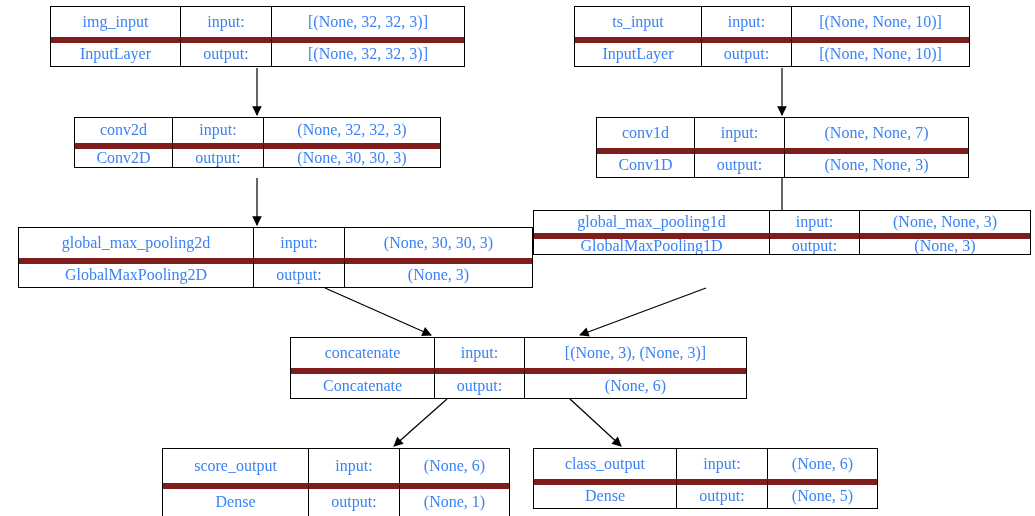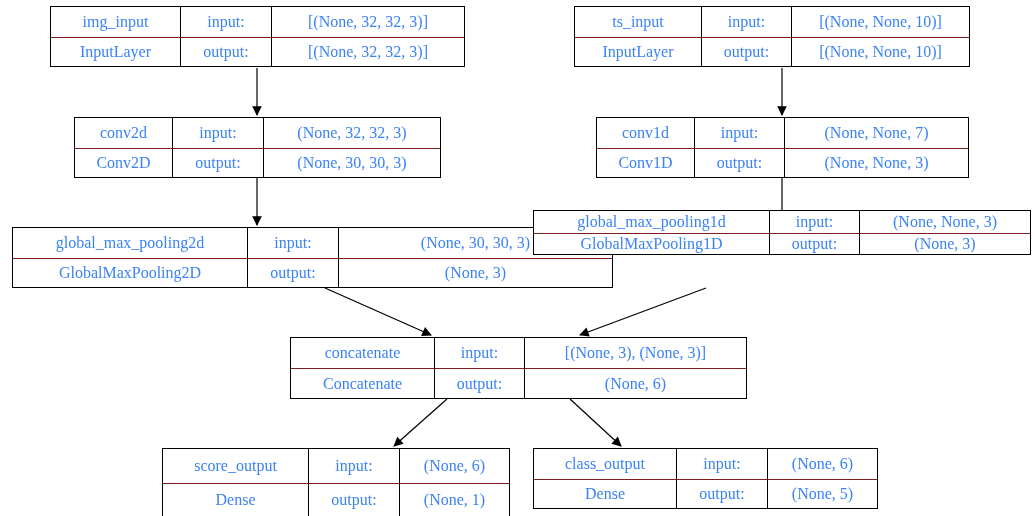--- a/index.html
+++ b/index.html
@@ -27,28 +27,28 @@
     display: flex;
     align-items: center;
     justify-content: center;
     padding: 0 6px;
     white-space: nowrap;
     overflow: hidden;
     border-left: 1px solid #000000;
     box-sizing: border-box;
   }
   .cell.c0 { border-left: none; }
-  .cell.r1 { border-top: 1px solid #7f1d1d; }
+  .cell.r1 { border-top: 6px solid #7f1d1d; }
 
   
   .n0 { left: 50px;  top: 6px;   width: 415px; height: 61px; grid-template-columns: 129px 91px 1fr; }
   .n1 { left: 574px; top: 6px;   width: 396px; height: 61px; grid-template-columns: 126px 90px 1fr; }
-  .n2 { left: 74px;  top: 117px; width: 367px; height: 61px; grid-template-columns: 97px  91px 1fr; }
+  .n2 { left: 74px;  top: 117px; width: 367px; height: 51px; grid-template-columns: 97px  91px 1fr; }
   .n3 { left: 596px; top: 117px; width: 373px; height: 61px; grid-template-columns: 97px  90px 1fr; }
-  .n4 { left: 12px;   top: 227px; width: 601px; height: 61px; grid-template-columns: 234px 91px 1fr; font-family: Liberation Serif, serif; }
+  .n4 { left: 18px;   top: 227px; width: 515px; height: 61px; grid-template-columns: 234px 91px 1fr; font-family: Liberation Serif, serif; }
   .n5 { left: 533px; top: 210px; width: 498px; height: 45px; grid-template-columns: 235px 90px 1fr; }
   .n6 { left: 290px; top: 337px; width: 457px; height: 62px; grid-template-columns: 143px 90px 1fr; text-align: right; }
   .n7 { left: 162px; top: 448px; width: 348px; height: 69px; grid-template-columns: 145px 91px 1fr; }
   .n8 { left: 533px; top: 448px; width: 345px; height: 61px; grid-template-columns: 142px 91px 1fr; }
 </style>
 </head>
 <body>
 
 <div class="canvas">
 

